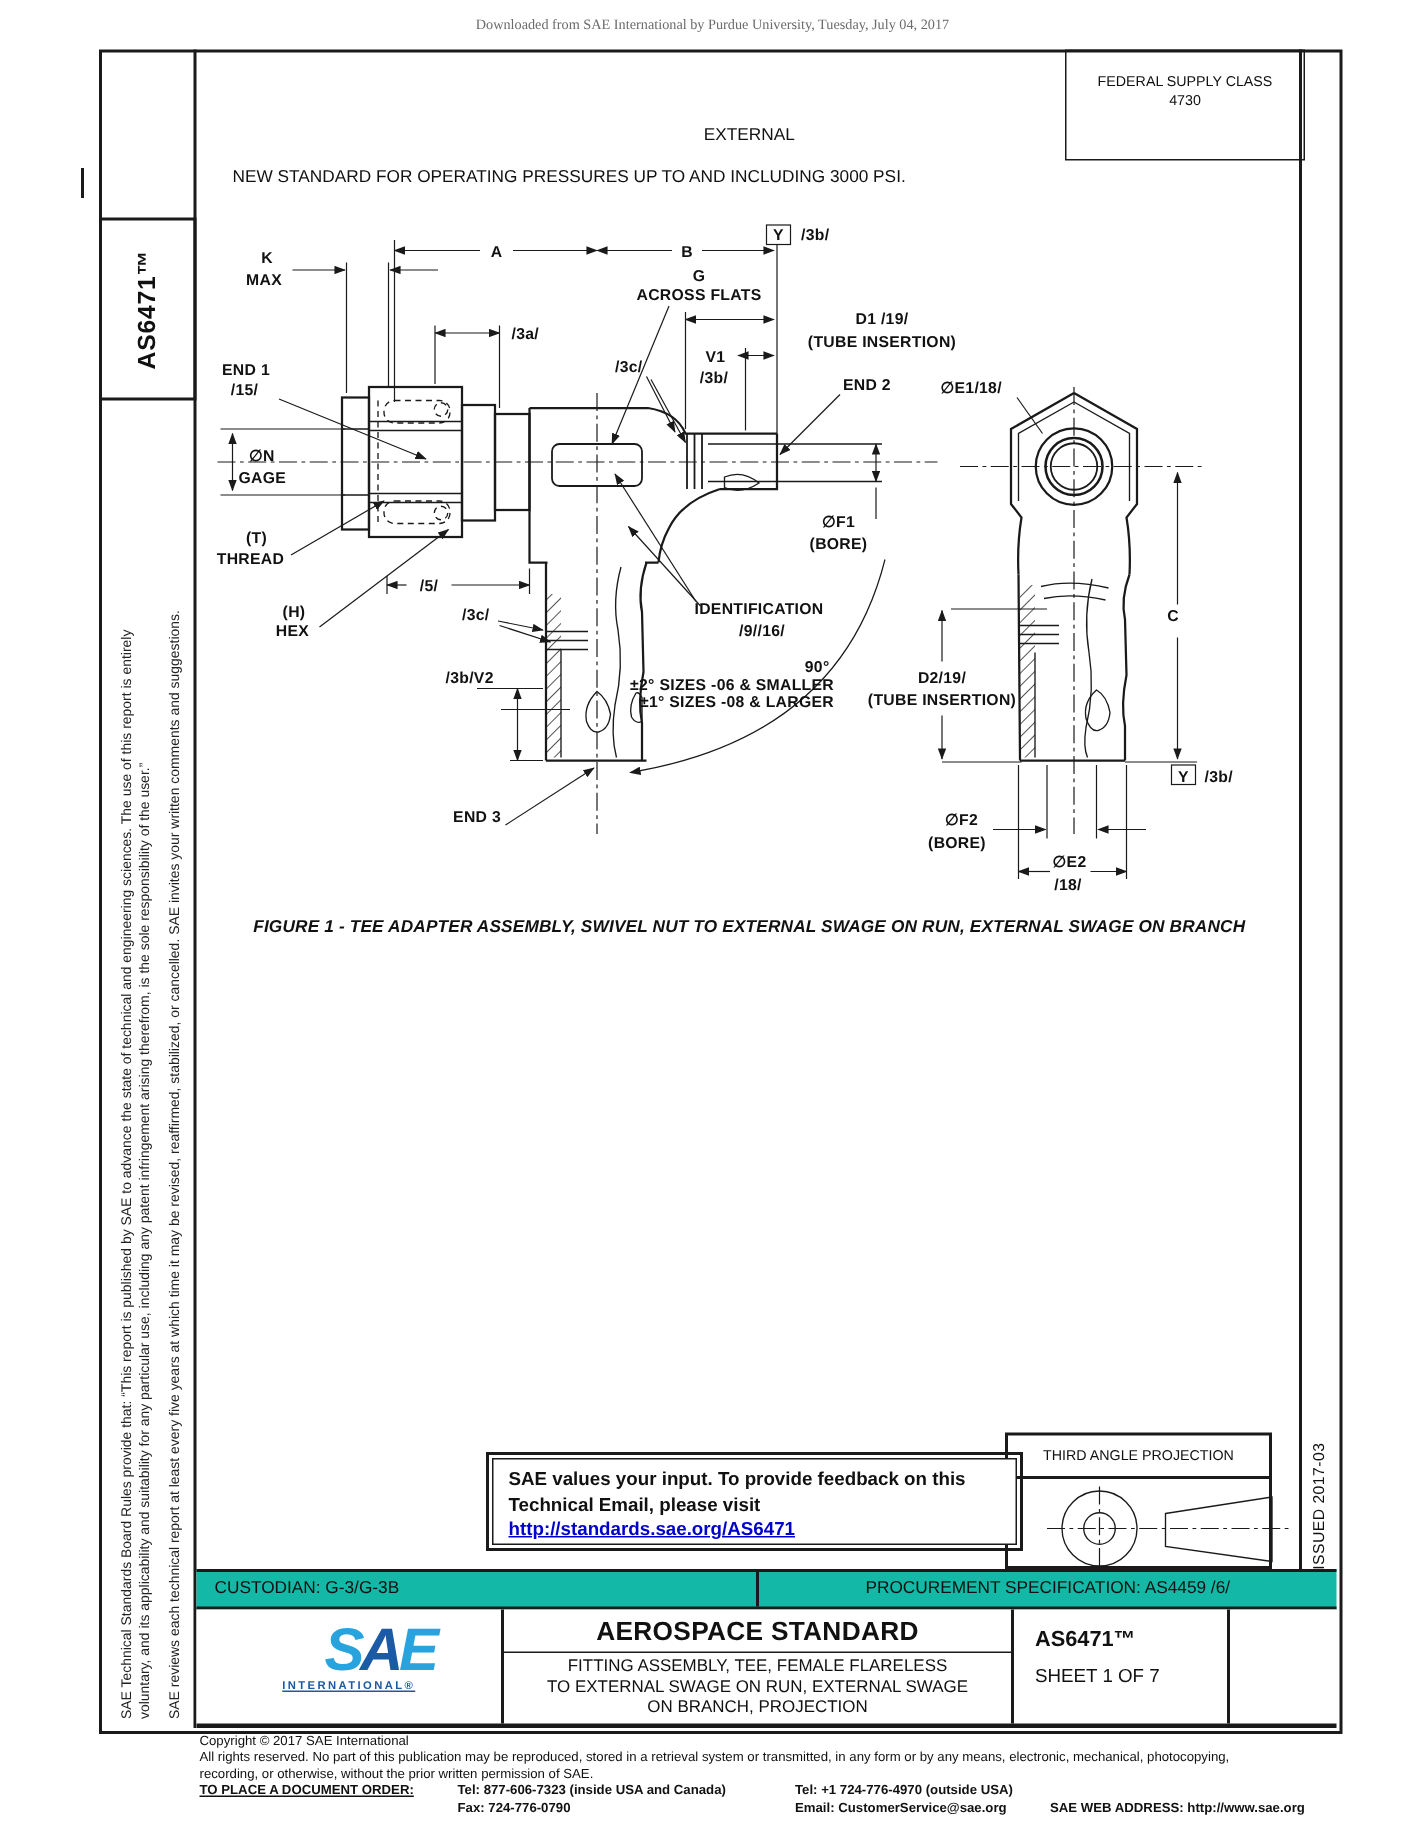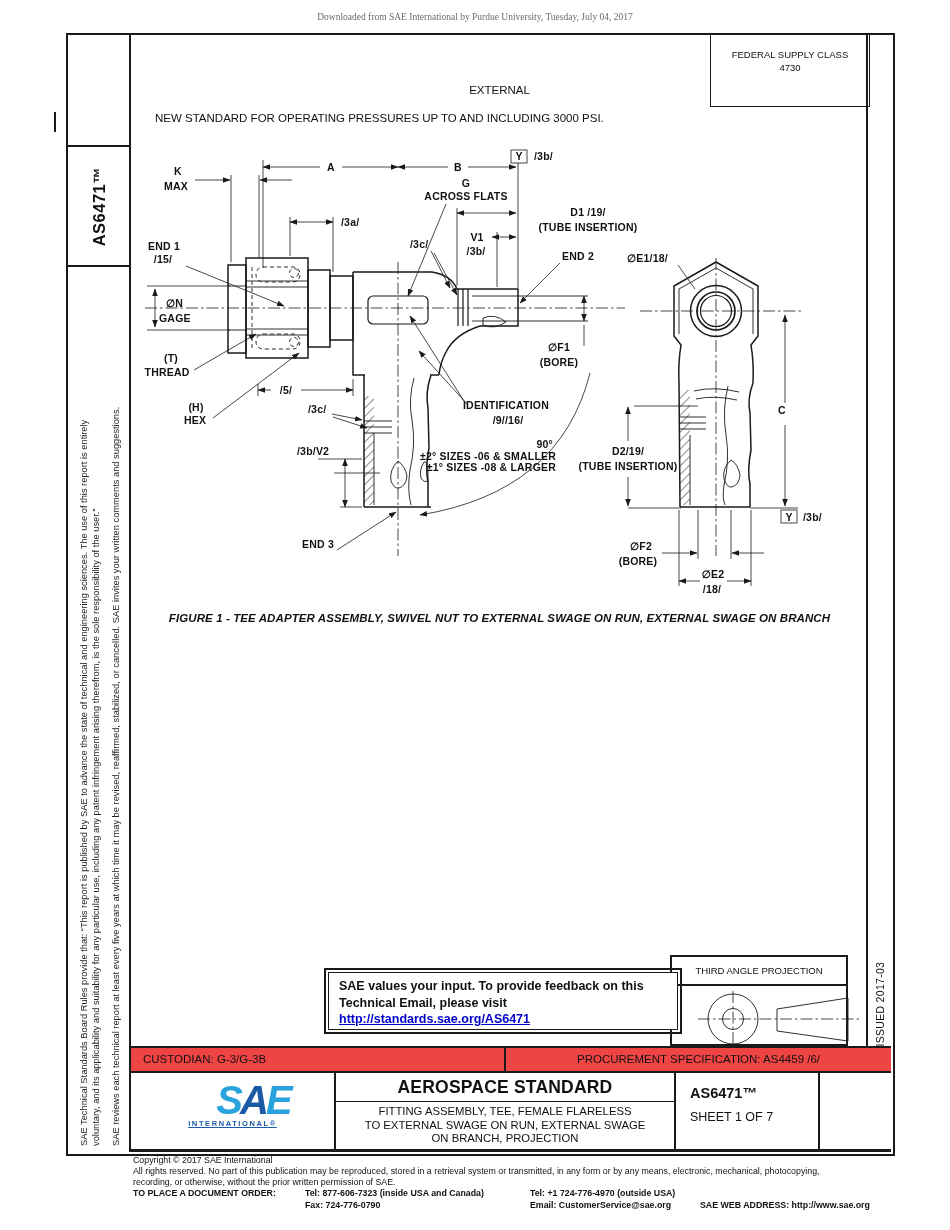--- a/index.html
+++ b/index.html
@@ -24,21 +24,21 @@
   
   #issued-wrap{left:868px;top:878px;width:23px;height:168px;}
   #issued-wrap .rot{position:absolute;left:-72.5px;top:72.5px;width:168px;height:23px;line-height:23px;transform:rotate(-90deg);font-size:10.5px;letter-spacing:.3px;}
   
   #feedback{left:328px;top:972px;width:350px;height:58px;border:1.5px solid #1a1a1a;outline:2.5px solid #1a1a1a;outline-offset:2px;box-sizing:border-box;background:#fff;padding:5px 10px;font-size:12.5px;font-weight:bold;line-height:16.5px;z-index:6;}
   #feedback a{color:#0000cc;text-decoration:underline;}
   
   #proj-box{left:670px;top:955px;width:178px;height:91px;border:2px solid #1a1a1a;box-sizing:border-box;}
   #proj-head{position:absolute;left:0;top:0;width:100%;height:29px;border-bottom:2px solid #1a1a1a;box-sizing:border-box;text-align:center;font-size:9.5px;padding-top:8px;}
   
-  #cust-row{left:131px;top:1046px;width:760px;height:27px;border-top:2px solid #1a1a1a;border-bottom:2px solid #1a1a1a;box-sizing:border-box;z-index:5;background:#ef4444;}
+  #cust-row{left:131px;top:1046px;width:760px;height:27px;border-top:2px solid #1a1a1a;border-bottom:2px solid #1a1a1a;box-sizing:border-box;z-index:5;background:#14b8a6;}
   #cust-cell{position:absolute;left:0;top:0;width:375px;height:100%;border-right:2px solid #1a1a1a;box-sizing:border-box;font-size:11.5px;padding:5px 0 0 12px;}
   #proc-cell{position:absolute;left:375px;top:0;width:385px;height:100%;text-align:center;font-size:11.5px;padding-top:5px;box-sizing:border-box;}
   
   #title-block{left:131px;top:1073px;width:760px;height:79px;border-bottom:3px solid #1a1a1a;box-sizing:border-box;z-index:5;background:#fff;}
   .tb-cell{position:absolute;top:0;height:100%;box-sizing:border-box;}
   #tb-logo{left:0;width:205px;border-right:2px solid #1a1a1a;}
   #tb-title{left:205px;width:340px;border-right:2px solid #1a1a1a;text-align:center;}
   #tb-num{left:545px;width:144px;border-right:2px solid #1a1a1a;padding:12px 0 0 14px;}
   #tb-blank{left:689px;width:71px;}
   #tb-heading{font-size:17.5px;font-weight:bold;padding-top:4px;letter-spacing:.2px;}
@@ -294,20 +294,20 @@
     <div id="tb-num" class="tb-cell">
       <div id="tb-docnum">AS6471™</div>
       <div id="tb-sheet">SHEET 1 OF 7</div>
     </div>
     <div id="tb-blank" class="tb-cell"></div>
   </div>
 
   <div class="cp" style="left:133px;top:1155px;">Copyright © 2017 SAE International</div>
   <div class="cp" style="left:133px;top:1166px;">All rights reserved. No part of this publication may be reproduced, stored in a retrieval system or transmitted, in any form or by any means, electronic, mechanical, photocopying,</div>
   <div class="cp" style="left:133px;top:1177px;">recording, or otherwise, without the prior written permission of SAE.</div>
-  <div class="cp cpb" style="left:133px;top:1188px;">TO PLACE A DOCUMENT ORDER:</div>
+  <div class="cp cpb" style="left:133px;top:1188px;text-decoration:underline;">TO PLACE A DOCUMENT ORDER:</div>
   <div class="cp cpb" style="left:305px;top:1188px;">Tel: 877-606-7323 (inside USA and Canada)</div>
   <div class="cp cpb" style="left:530px;top:1188px;">Tel: +1 724-776-4970 (outside USA)</div>
   <div class="cp cpb" style="left:305px;top:1200px;">Fax: 724-776-0790</div>
   <div class="cp cpb" style="left:530px;top:1200px;">Email: CustomerService@sae.org</div>
   <div class="cp cpb" style="left:700px;top:1200px;">SAE WEB ADDRESS: http://www.sae.org</div>
 
 </div>
 
 </body></html>

